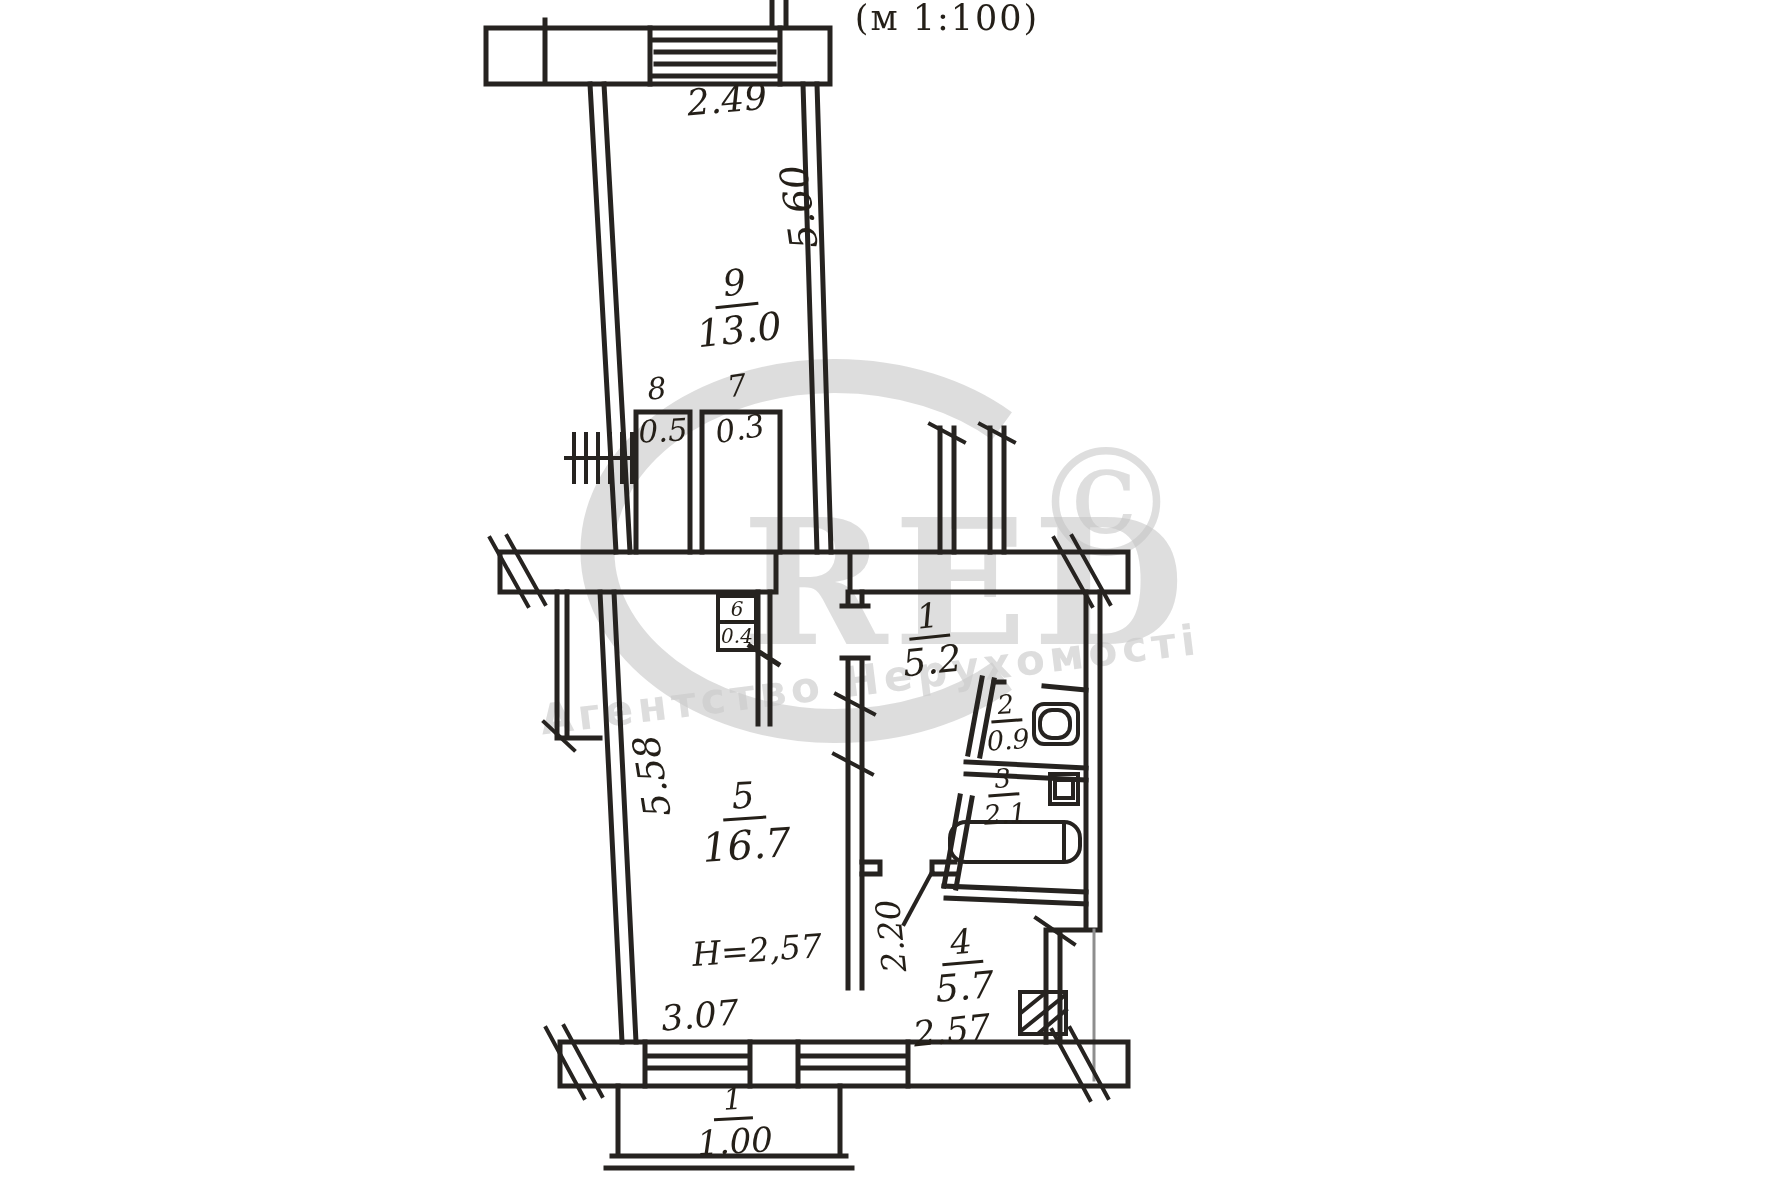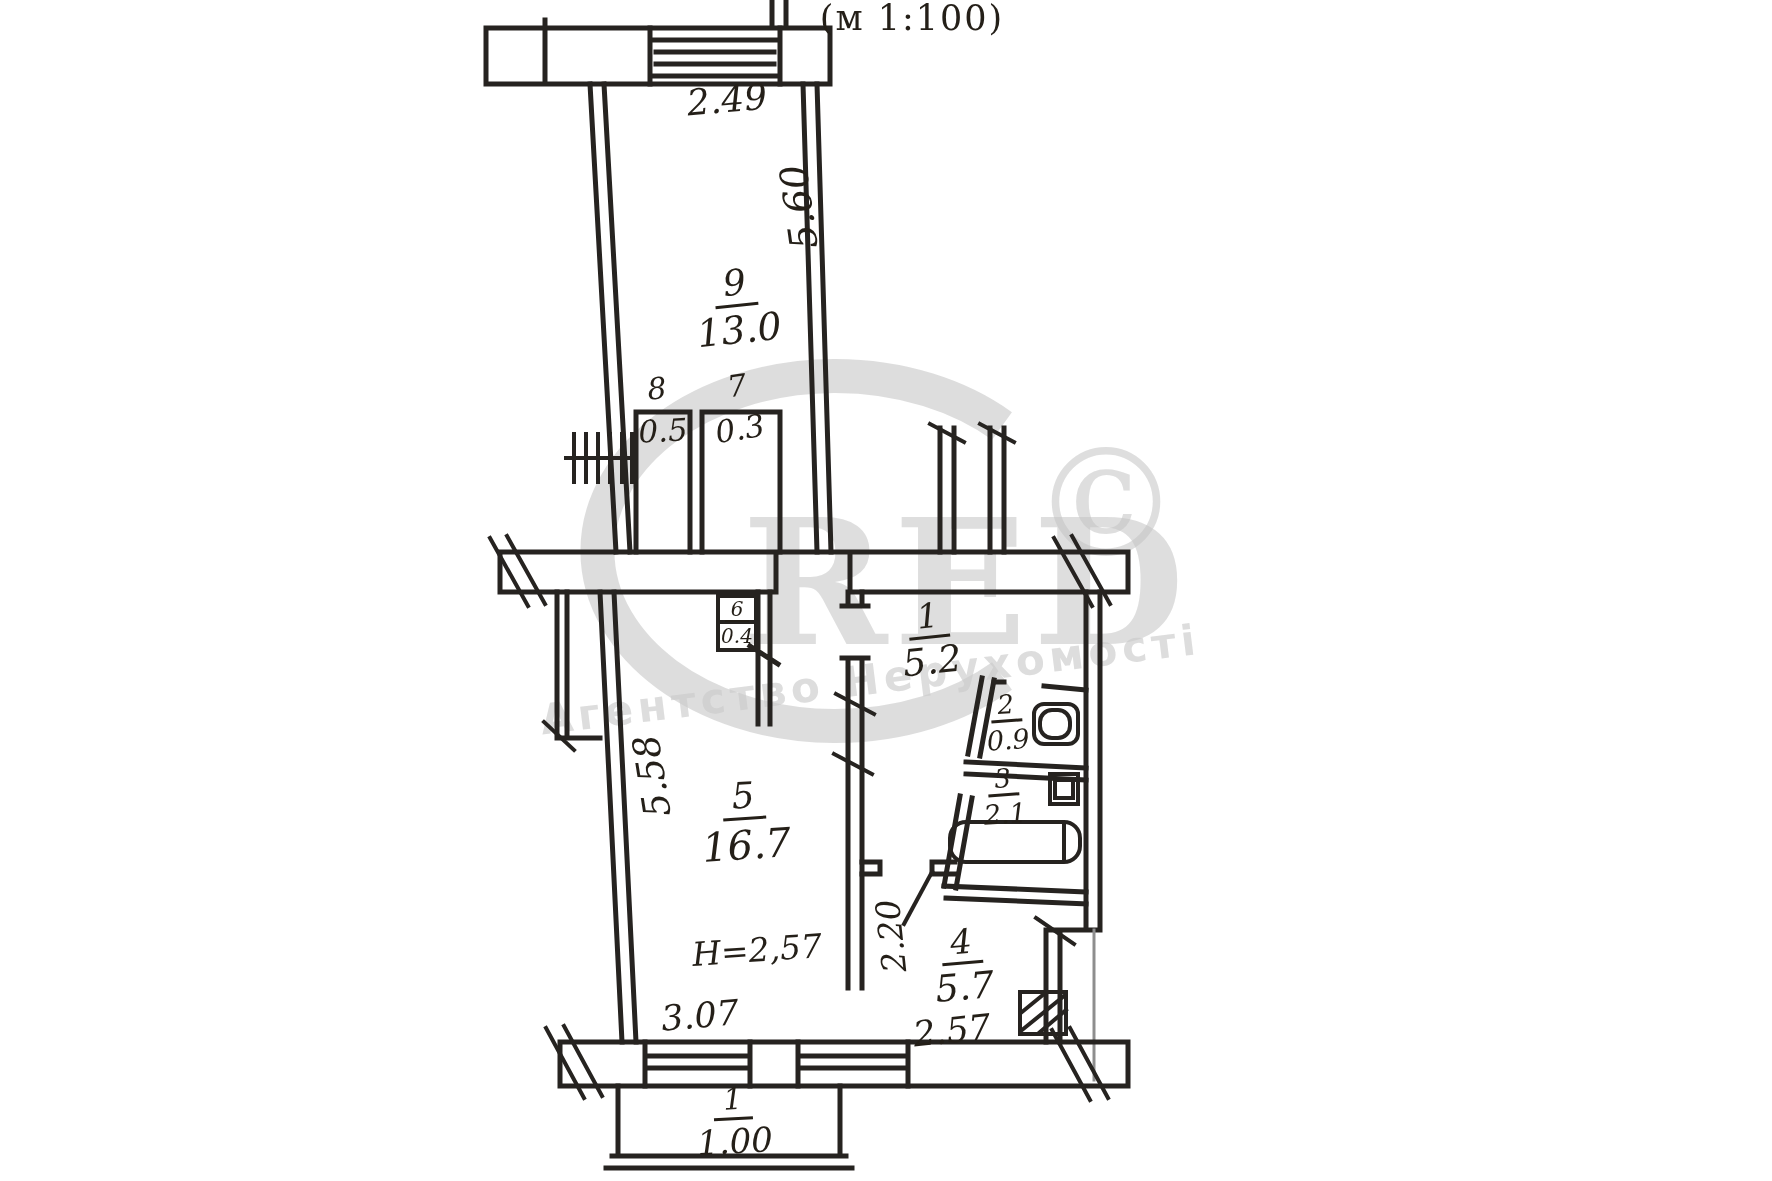--- a/index.html
+++ b/index.html
@@ -125,21 +125,21 @@
         <rect x="1020" y="992" width="46" height="42"></rect>
         <path d="M1022 1030 L1064 996 M1022 1012 L1044 994 M1040 1032 L1066 1010"></path>
       </g>
 
       <g>
         <path d="M618 1086 V1156 M840 1086 V1156 M612 1156 H846 M606 1168 H852"></path>
       </g>
     </g>
   </svg>
 
-  <div class="lbl" style="left:912px;top:18px;font-size:35px;font-style:normal;letter-spacing:2px;">(м 1:100)</div>
+  <div class="lbl" style="left:947px;top:18px;font-size:35px;font-style:normal;letter-spacing:2px;">(м 1:100)</div>
 
   <div class="lbl" style="left:727px;top:100px;font-size:36px;transform:translate(-50%,-50%) rotate(-5deg);">2.49</div>
 
   <div class="lbl" style="left:799px;top:207px;font-size:38px;transform:translate(-50%,-50%) rotate(-98deg);">5.60</div>
 
   <div class="lbl frac" style="left:737px;top:308px;transform:translate(-50%,-50%) rotate(-6deg);">
     <span class="n" style="font-size:36px;">9</span>
     <span class="a" style="font-size:38px;">13.0</span>
   </div>
 

